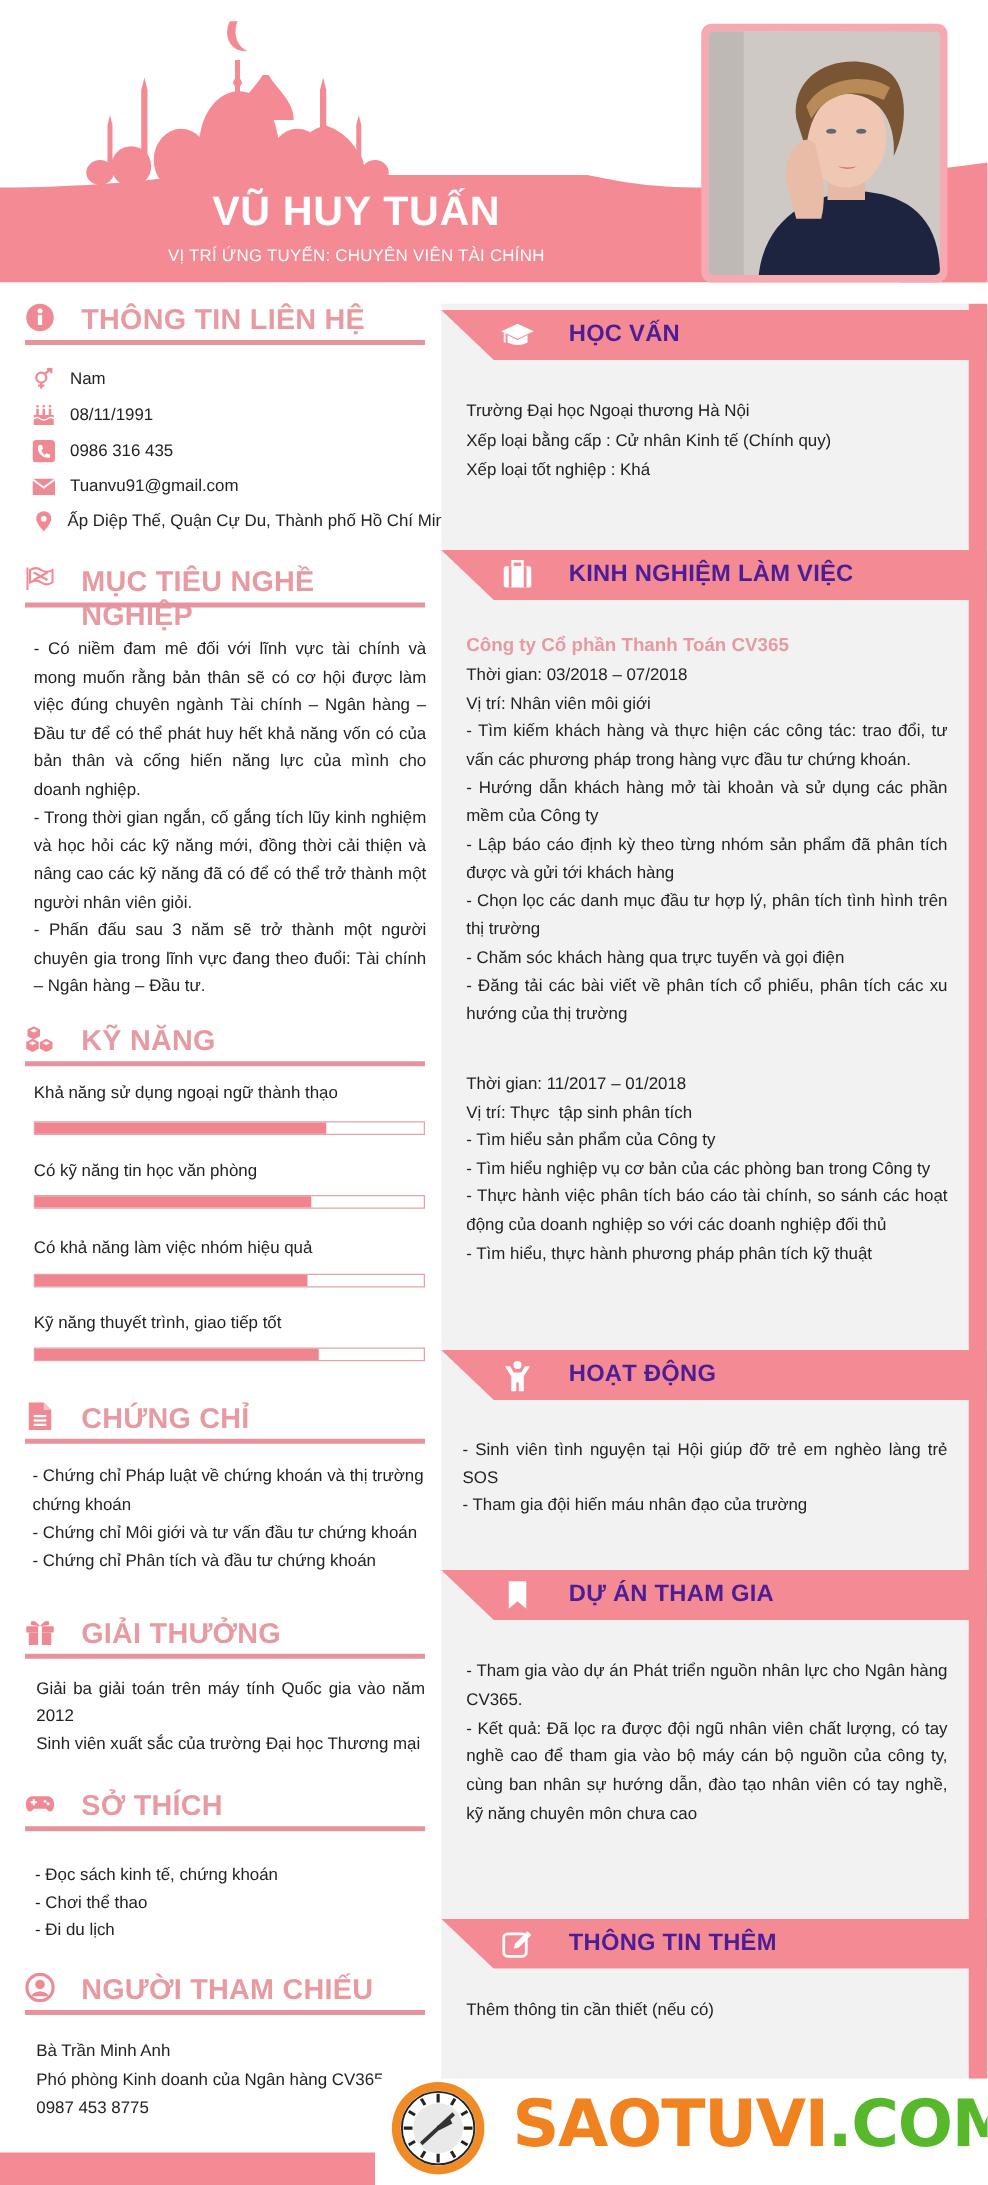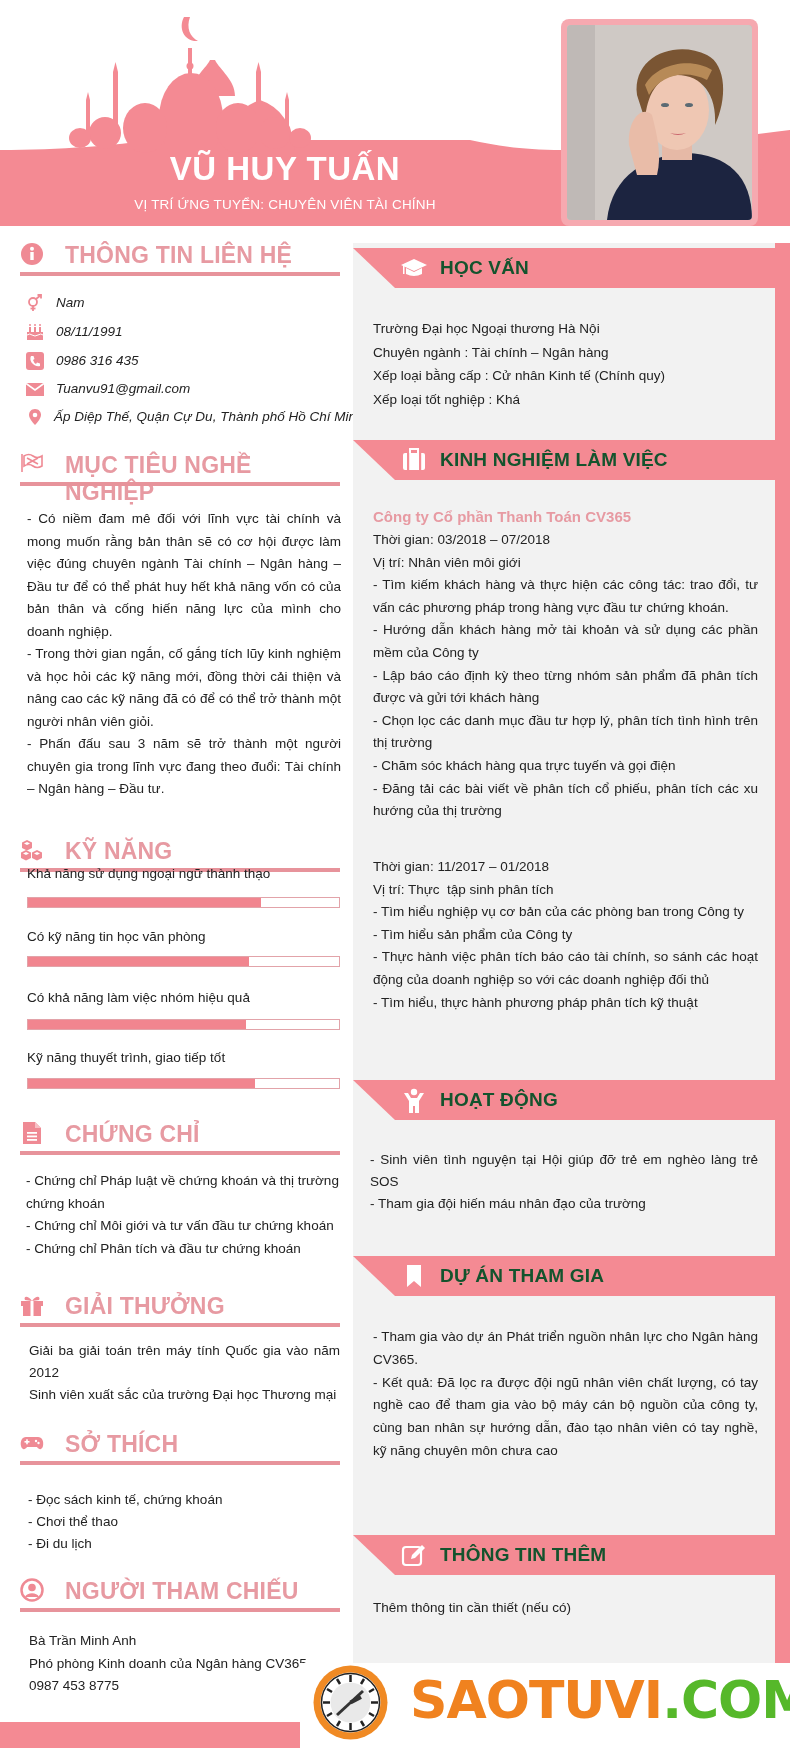--- a/index.html
+++ b/index.html
@@ -18,38 +18,38 @@
   .photo { width: 100%; height: 100%; border-radius: 4px; overflow: hidden; position: relative;
           background: linear-gradient(90deg, #c9c4c1 0%, #d8d3cf 30%, #bdb8b6 100%); }
   .lsec-head { position: absolute; left: 20px; width: 320px; height: 40px; }
   .lsec-head .icon { position: absolute; left: 0; top: 6px; width: 24px; height: 24px; color: #ef8a94; }
   .lsec-head .title { position: absolute; left: 45px; top: 6px; font-size: 23px; font-weight: bold;
           color: #e79aa2; letter-spacing: 0.2px; }
   .lsec-head .rule { position: absolute; left: 0; right: 0; bottom: 0; height: 4px; background: #e7939b; }
 
   .contact-row { position: absolute; left: 26px; height: 22px; font-size: 13.5px; }
   .contact-row .ci { position: absolute; left: 0; top: 1px; width: 18px; height: 18px; color: #ef8a94; }
-  .contact-row .ct { position: absolute; left: 30px; top: 2px; white-space: nowrap; font-style: italic; }
+  .contact-row .ct { position: absolute; left: 30px; top: 2px; white-space: nowrap; }
 
   .ltext { position: absolute; left: 27px; width: 314px; font-size: 13.5px; line-height: 22.5px; color: #222; }
   .justify { text-align: justify; }
 
   .skill-label { position: absolute; left: 27px; font-size: 13.5px; }
   .skill-bar { position: absolute; left: 27px; width: 313px; height: 11px; border: 1px solid #e2a3a9; background: #fff; }
   .skill-fill { height: 100%; background: #f1858f; }
 
   .bottom-bar { position: absolute; left: 0; top: 1722px; width: 300px; height: 26px; background: #f48a93; }
 
   
   .right-strip { position: absolute; left: 775px; top: 243px; width: 15px; height: 1420px; background: #f48a93; }
   .right-panel { position: absolute; left: 353px; top: 243px; width: 422px; height: 1420px; background: #f2f2f2; }
   .rsec-head { position: absolute; left: 353px; width: 437px; height: 40px; background: #f48a93;
           clip-path: polygon(0 0, 100% 0, 100% 100%, 42px 100%); }
   .rsec-head .icon { position: absolute; left: 48px; top: 8px; width: 26px; height: 24px; color: #fff; }
-  .rsec-head .title { position: absolute; left: 87px; top: 9px; color: #14532d; font-size: 19px; font-weight: bold; letter-spacing: 0.2px; }
+  .rsec-head .title { position: absolute; left: 102px; top: 9px; color: #4c1d95; font-size: 19px; font-weight: bold; letter-spacing: 0.2px; }
 
   .rtext { position: absolute; left: 373px; width: 385px; font-size: 13.5px; line-height: 22.6px; color: #222; }
   .company { color: #e79aa2; font-weight: bold; font-size: 15px; }
 
   
   .wm-clock { position: absolute; left: 311px; top: 1663px; width: 79px; height: 79px; }
   .wm-text { position: absolute; left: 410px; top: 1670px; font-size: 52px; font-weight: 900;
           font-family: "DejaVu Sans", sans-serif; letter-spacing: -1px; white-space: nowrap; }
   .wm-orange { color: #f0821f; }
   .wm-green { color: #56b82a; }
@@ -205,21 +205,21 @@
   </span>
   <span class="title">MỤC TIÊU NGHỀ NGHIỆP</span>
   <div class="rule"></div>
 </div>
 <div class="ltext justify" style="top:508px;">
   <div>- Có niềm đam mê đối với lĩnh vực tài chính và mong muốn rằng bản thân sẽ có cơ hội được làm việc đúng chuyên ngành Tài chính – Ngân hàng – Đầu tư để có thể phát huy hết khả năng vốn có của bản thân và cống hiến năng lực của mình cho doanh nghiệp.</div>
   <div>- Trong thời gian ngắn, cố gắng tích lũy kinh nghiệm và học hỏi các kỹ năng mới, đồng thời cải thiện và nâng cao các kỹ năng đã có để có thể trở thành một người nhân viên giỏi.</div>
   <div>- Phấn đấu sau 3 năm sẽ trở thành một người chuyên gia trong lĩnh vực đang theo đuổi: Tài chính – Ngân hàng – Đầu tư.</div>
 </div>
 
-<div class="lsec-head" style="top:832px;">
+<div class="lsec-head" style="top:813px;">
   <span class="icon">
     <svg width="24" height="24" viewBox="0 0 24 24">
         <path d="M7 2 L12 4.5 L12 10 L7 12.5 L2 10 L2 4.5 Z" fill="#ef8a94"></path>
         <path d="M4 12 L9 14.5 L9 20 L4 22.5 L-1 20 L-1 14.5 Z" fill="#ef8a94" transform="translate(2 0)"></path>
         <path d="M15 12 L20 14.5 L20 20 L15 22.5 L10 20 L10 14.5 Z" fill="#ef8a94" transform="translate(2 0)"></path>
         <path d="M7 4 L10 5.5 L7 7 L4 5.5 Z" fill="#fff"></path>
         <path d="M6 14 L9 15.5 L6 17 L3 15.5 Z" fill="#fff"></path>
         <path d="M17 14 L20 15.5 L17 17 L14 15.5 Z" fill="#fff"></path>
       </svg>
   </span>
@@ -330,21 +330,20 @@
     <svg width="26" height="24" viewBox="0 0 26 24">
         <path d="M13 3 L26 9 L13 15 L0 9 Z" fill="#fff"></path>
         <path d="M5 12 L5 18 Q13 22 21 18 L21 12 L13 16 Z" fill="#fff"></path>
         <rect x="2" y="9" width="1.5" height="9" fill="#fff"></rect>
       </svg>
   </span>
   <span class="title">HỌC VẤN</span>
 </div>
 <div class="rtext" style="top:317px; line-height:23.5px;">
   <div>Trường Đại học Ngoại thương Hà Nội</div>
-  <div>Chuyên ngành : Tài chính – Ngân hàng</div>
   <div>Xếp loại bằng cấp : Cử nhân Kinh tế (Chính quy)</div>
   <div>Xếp loại tốt nghiệp : Khá</div>
 </div>
 
 <div class="rsec-head" style="top:440px;">
   <span class="icon">
     <svg width="26" height="24" viewBox="0 0 26 24">
         <rect x="2" y="5" width="22" height="17" rx="2" fill="#fff"></rect>
         <rect x="9" y="1" width="8" height="5" fill="none" stroke="#fff" stroke-width="2"></rect>
         <rect x="6" y="5" width="2.2" height="17" fill="#f48a93"></rect>
@@ -360,22 +359,22 @@
   <div class="justify">- Tìm kiếm khách hàng và thực hiện các công tác: trao đổi, tư vấn các phương pháp trong hàng vực đầu tư chứng khoán.</div>
   <div class="justify">- Hướng dẫn khách hàng mở tài khoản và sử dụng các phần mềm của Công ty</div>
   <div class="justify">- Lập báo cáo định kỳ theo từng nhóm sản phẩm đã phân tích được và gửi tới khách hàng</div>
   <div class="justify">- Chọn lọc các danh mục đầu tư hợp lý, phân tích tình hình trên thị trường</div>
   <div class="justify">- Chăm sóc khách hàng qua trực tuyến và gọi điện</div>
   <div class="justify">- Đăng tải các bài viết về phân tích cổ phiếu, phân tích các xu hướng của thị trường</div>
 </div>
 <div class="rtext" style="top:856px;">
   <div>Thời gian: 11/2017 – 01/2018</div>
   <div style="white-space:pre;">Vị trí: Thực  tập sinh phân tích</div>
+  <div class="justify">- Tìm hiểu sản phẩm của Công ty</div>
   <div class="justify">- Tìm hiểu nghiệp vụ cơ bản của các phòng ban trong Công ty</div>
-  <div class="justify">- Tìm hiểu sản phẩm của Công ty</div>
   <div class="justify">- Thực hành việc phân tích báo cáo tài chính, so sánh các hoạt động của doanh nghiệp so với các doanh nghiệp đối thủ</div>
   <div class="justify">- Tìm hiểu, thực hành phương pháp phân tích kỹ thuật</div>
 </div>
 
 <div class="rsec-head" style="top:1080px;">
   <span class="icon">
     <svg width="26" height="26" viewBox="0 0 26 26">
         <circle cx="13" cy="4" r="3.2" fill="#fff"></circle>
         <path d="M3 5 L7 5 L10 10 L16 10 L19 5 L23 5 L18 13 L18 25 L14 25 L14 18 L12 18 L12 25 L8 25 L8 13 Z" fill="#fff"></path>
       </svg>

